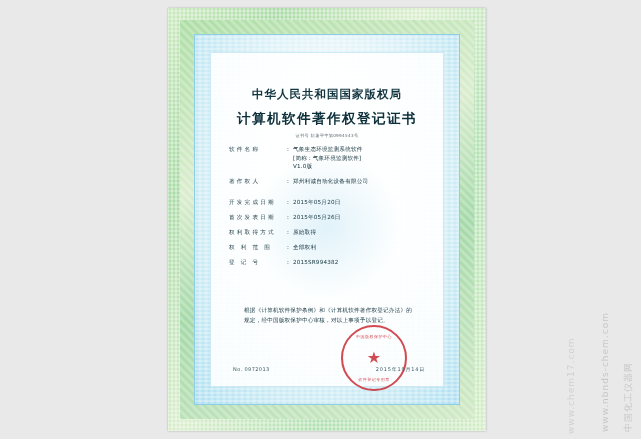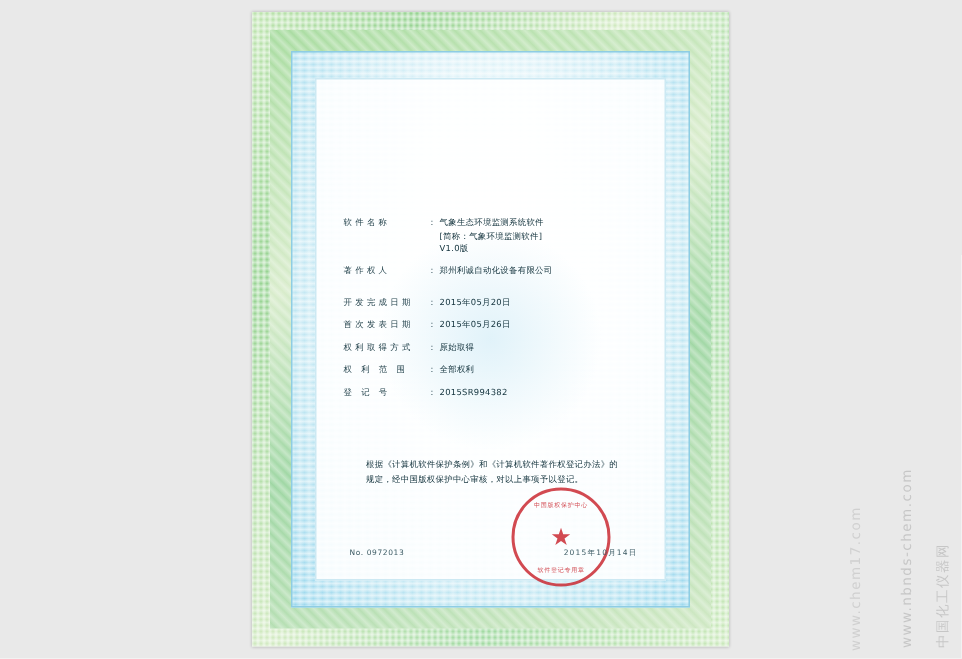--- a/index.html
+++ b/index.html
@@ -242,20 +242,25 @@
 
   <div class="cert">
     <div class="frame-green"></div>
     <div class="frame-green-inner"></div>
     <div class="frame-blue"></div>
     <div class="frame-blue-border"></div>
 
     <div class="paper">
       <div class="watermark"></div>
 
+      <div class="doc-head">
+        <div class="title-1">中华人民共和国国家版权局</div>
+        <div class="title-2">计算机软件著作权登记证书</div>
+        <div class="cert-no">证书号  软著登字第0994543号</div>
+      </div>
 
       <div class="fields">
 
         <div class="field">
           <div class="field-label">软件名称</div>
           <div class="field-colon">:</div>
           <div class="field-value">
             <span class="sub">气象生态环境监测系统软件</span>
             <span class="sub">[简称：气象环境监测软件]</span>
             <span class="sub">V1.0版</span>

